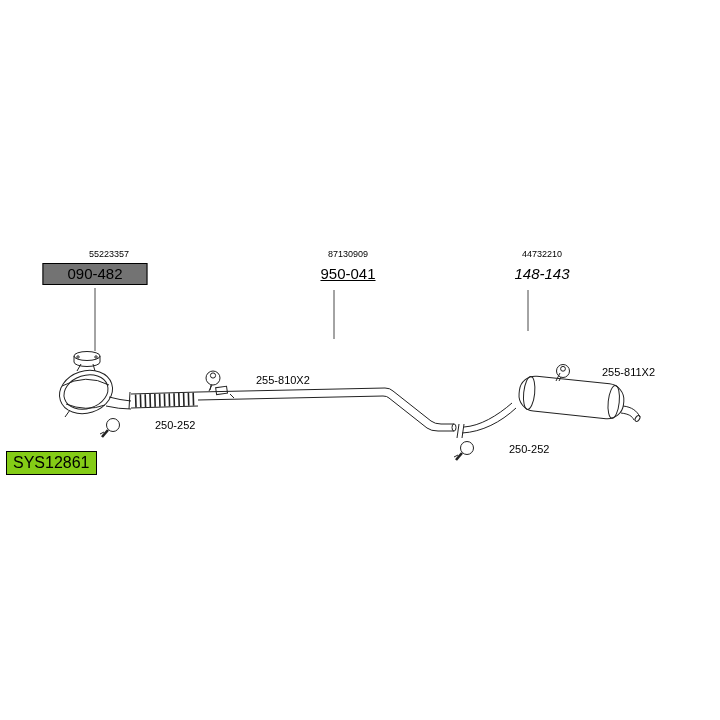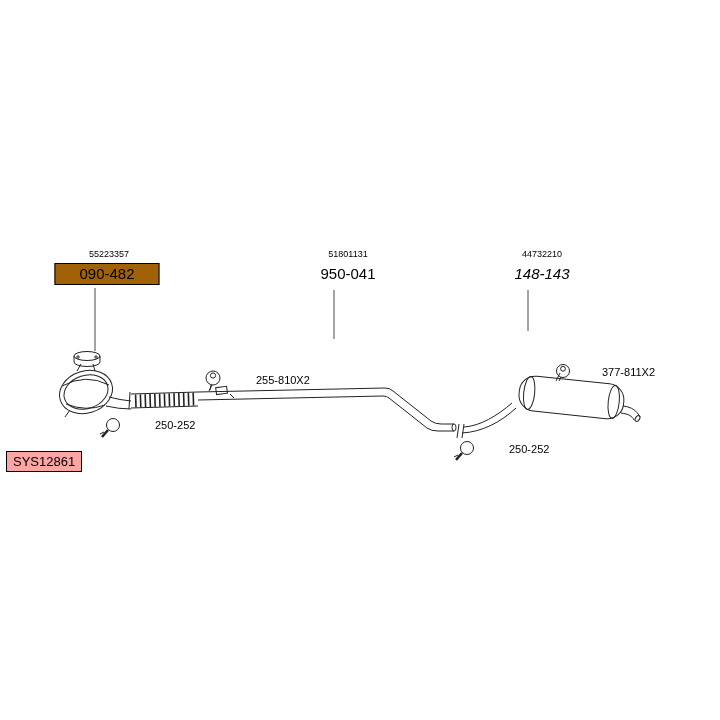--- a/index.html
+++ b/index.html
@@ -13,23 +13,23 @@
     position: relative;
     width: 720px; height: 720px;
     background: #ffffff;
     overflow: hidden;
   }
   svg.drawing { position: absolute; left: 0; top: 0; }
   .label { position: absolute; white-space: nowrap; color: #000; padding-left: 28px; }
   .center { transform: translateX(-50%); }
   .oem { font-size: 9px; }
   .part { font-size: 15px; line-height: 18px; }
-  .boxed { border: 1px solid #000; padding: 1px 24px; background: #a16207; margin-left: 12px; }
+  .boxed { border: 1px solid #000; padding: 1px 24px; background: #737373; }
   .callout { font-size: 11px; }
-  .sys { font-size: 13px; border: 1px solid #000; padding: 2px 6px; background: #fca5a5; }
+  .sys { font-size: 16px; border: 1px solid #000; padding: 2px 6px; background: #84cc16; }
 </style>
 </head>
 <body>
 
 <div class="canvas">
 
   <svg class="drawing" width="720" height="720" viewBox="0 0 720 720">
 
     <g stroke="#333" stroke-width="0.9">
       <line x1="95" y1="288" x2="95" y2="351"></line>
@@ -108,26 +108,26 @@
     <g fill="none" stroke="#222" stroke-width="1">
       <circle cx="467" cy="448" r="6.5"></circle>
       <path d="M462 453 L456 460" stroke-width="2.6"></path>
       <path d="M458 455 L454 457"></path>
     </g>
   </svg>
 
   <div class="label oem center" style="left:95px; top:249px;">55223357</div>
   <div class="label part boxed center" style="left:95px; top:263px;">090-482</div>
 
-  <div class="label oem center" style="left:334px; top:249px;">51801131</div>
-  <div class="label part center" style="left:334px; top:265px;">950-041</div>
+  <div class="label oem center" style="left:334px; top:249px;">87130909</div>
+  <div class="label part center" style="left:334px; top:265px;text-decoration:underline;">950-041</div>
 
   <div class="label oem center" style="left:528px; top:249px;">44732210</div>
   <div class="label part center" style="left:528px; top:265px;font-style:italic;">148-143</div>
 
   <div class="label callout" style="left:228px; top:374px;">255-810X2</div>
   <div class="label callout" style="left:127px; top:419px;">250-252</div>
   <div class="label callout" style="left:481px; top:443px;">250-252</div>
-  <div class="label callout" style="left:574px; top:366px;">377-811X2</div>
+  <div class="label callout" style="left:574px; top:366px;">255-811X2</div>
 
   <div class="label sys" style="left:6px; top:451px;">SYS12861</div>
 
 </div>
 
 </body></html>

